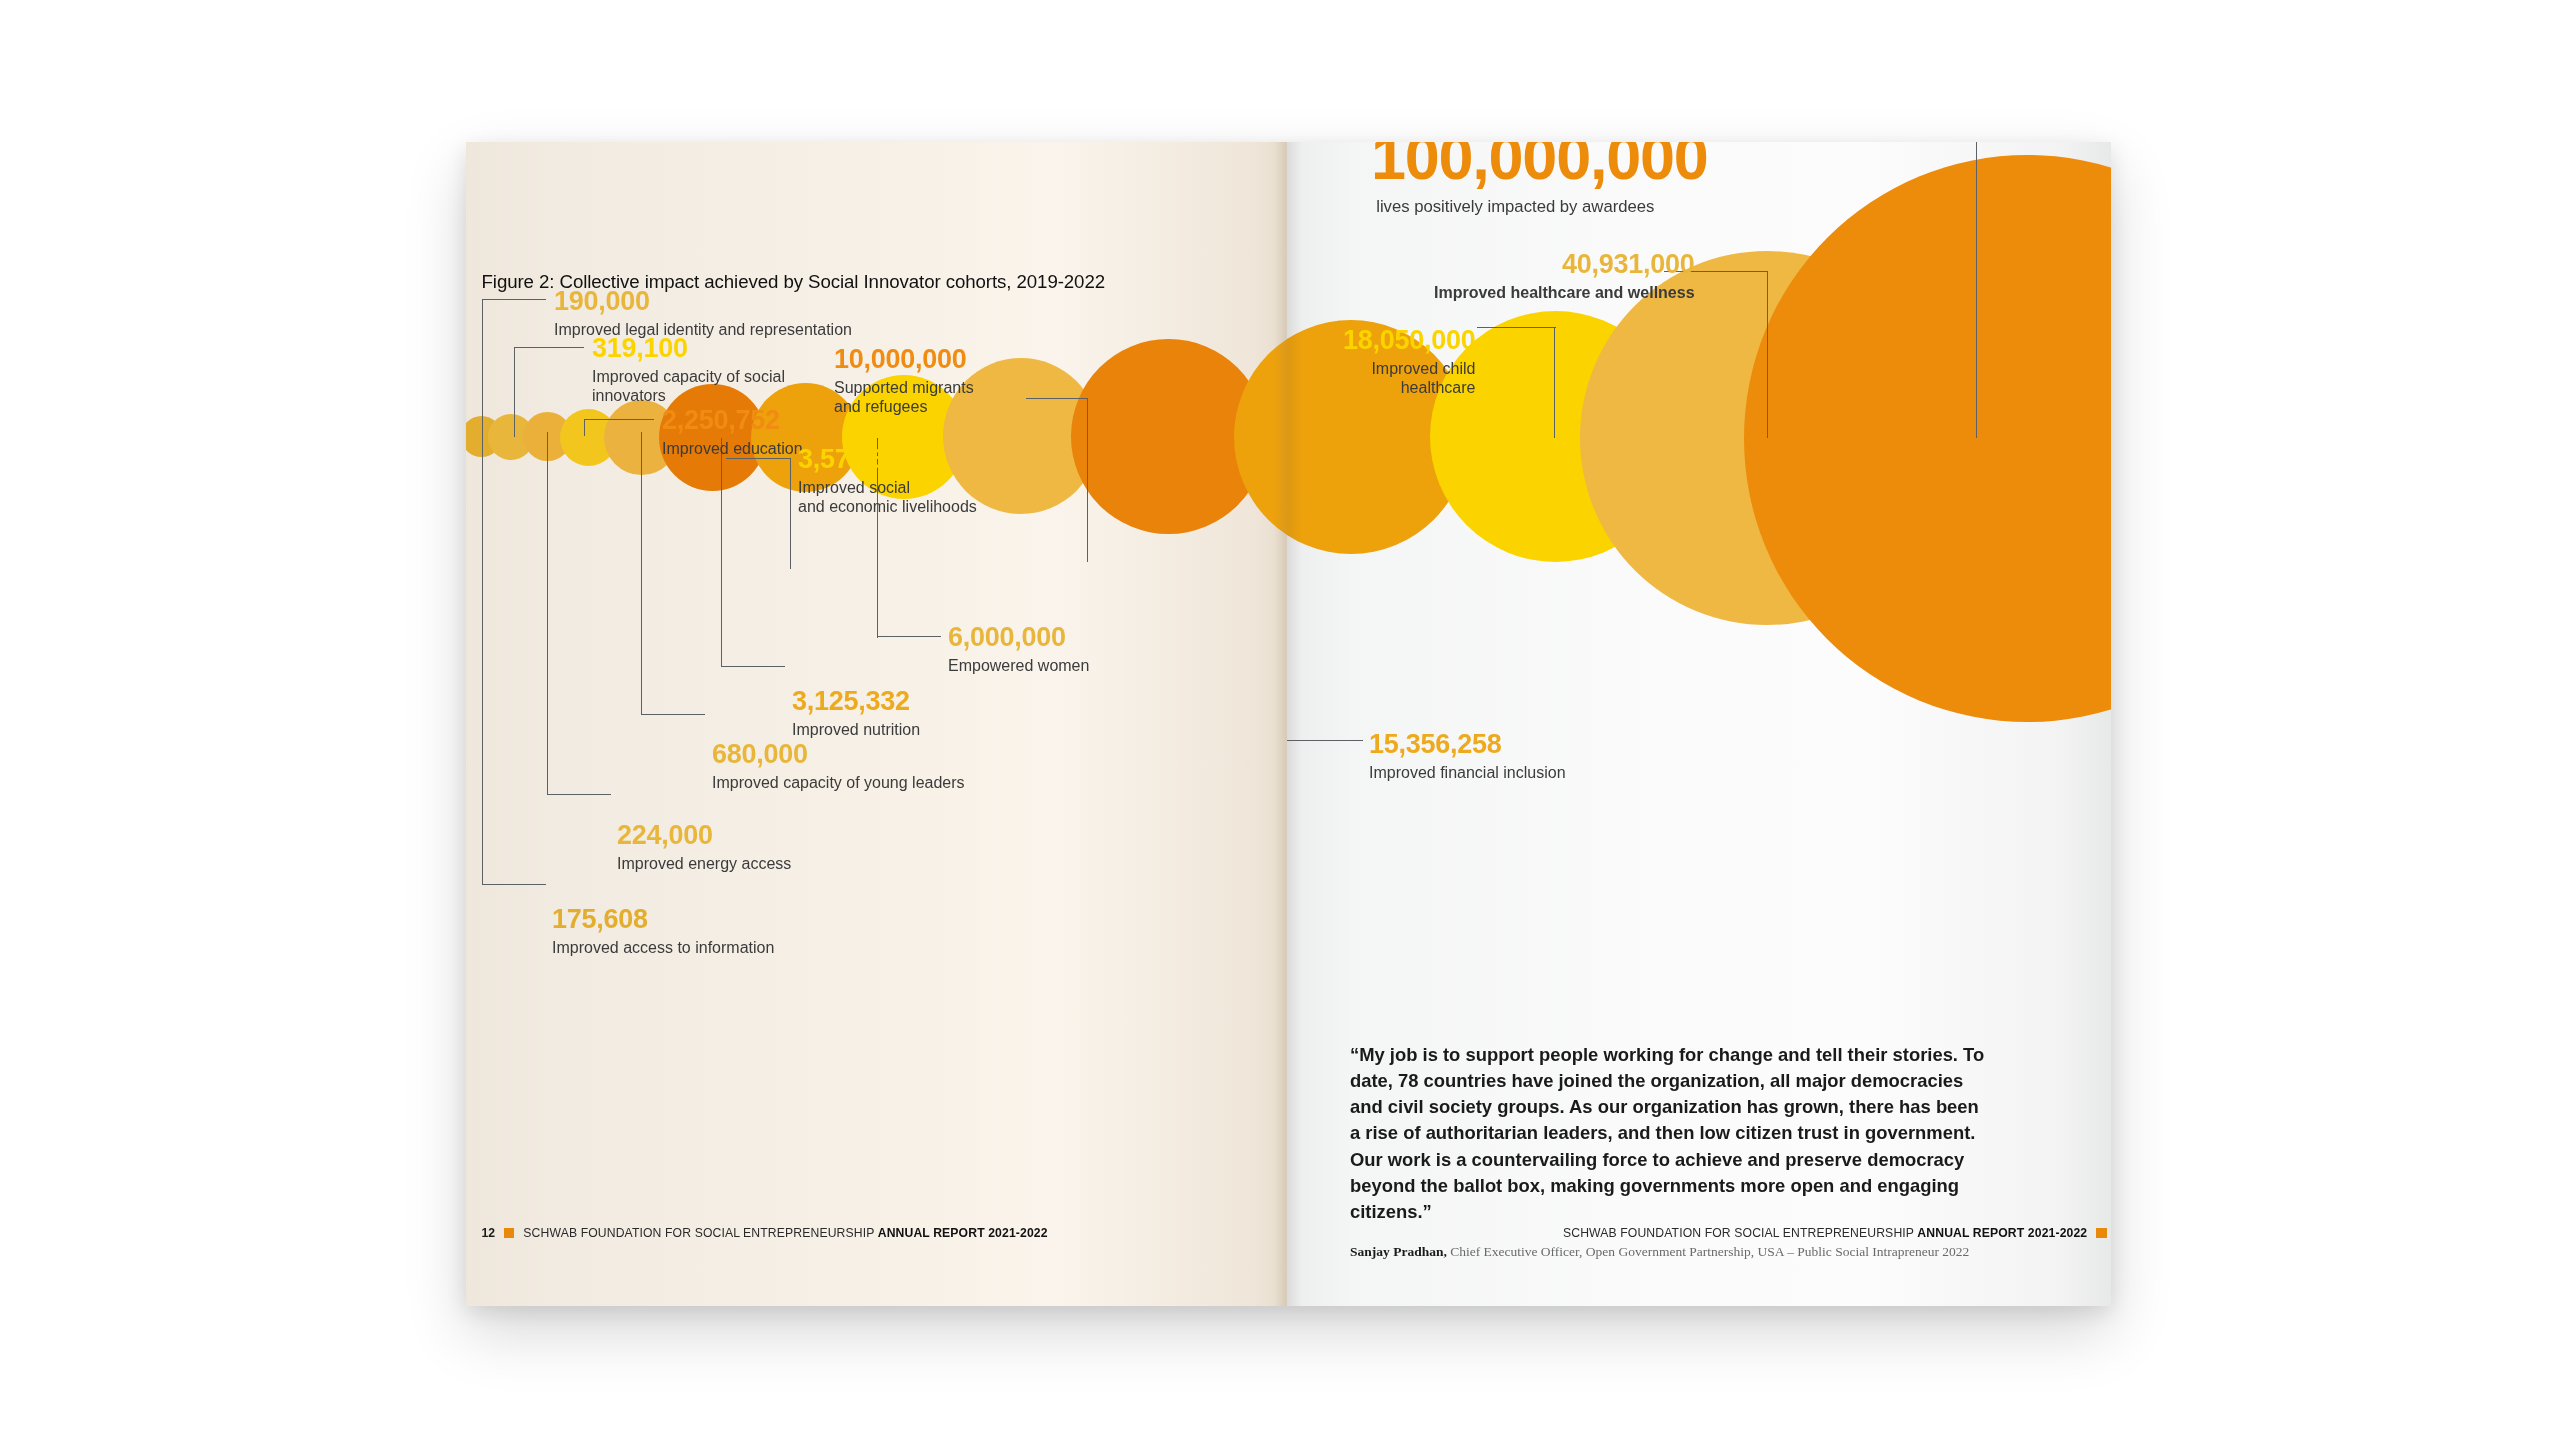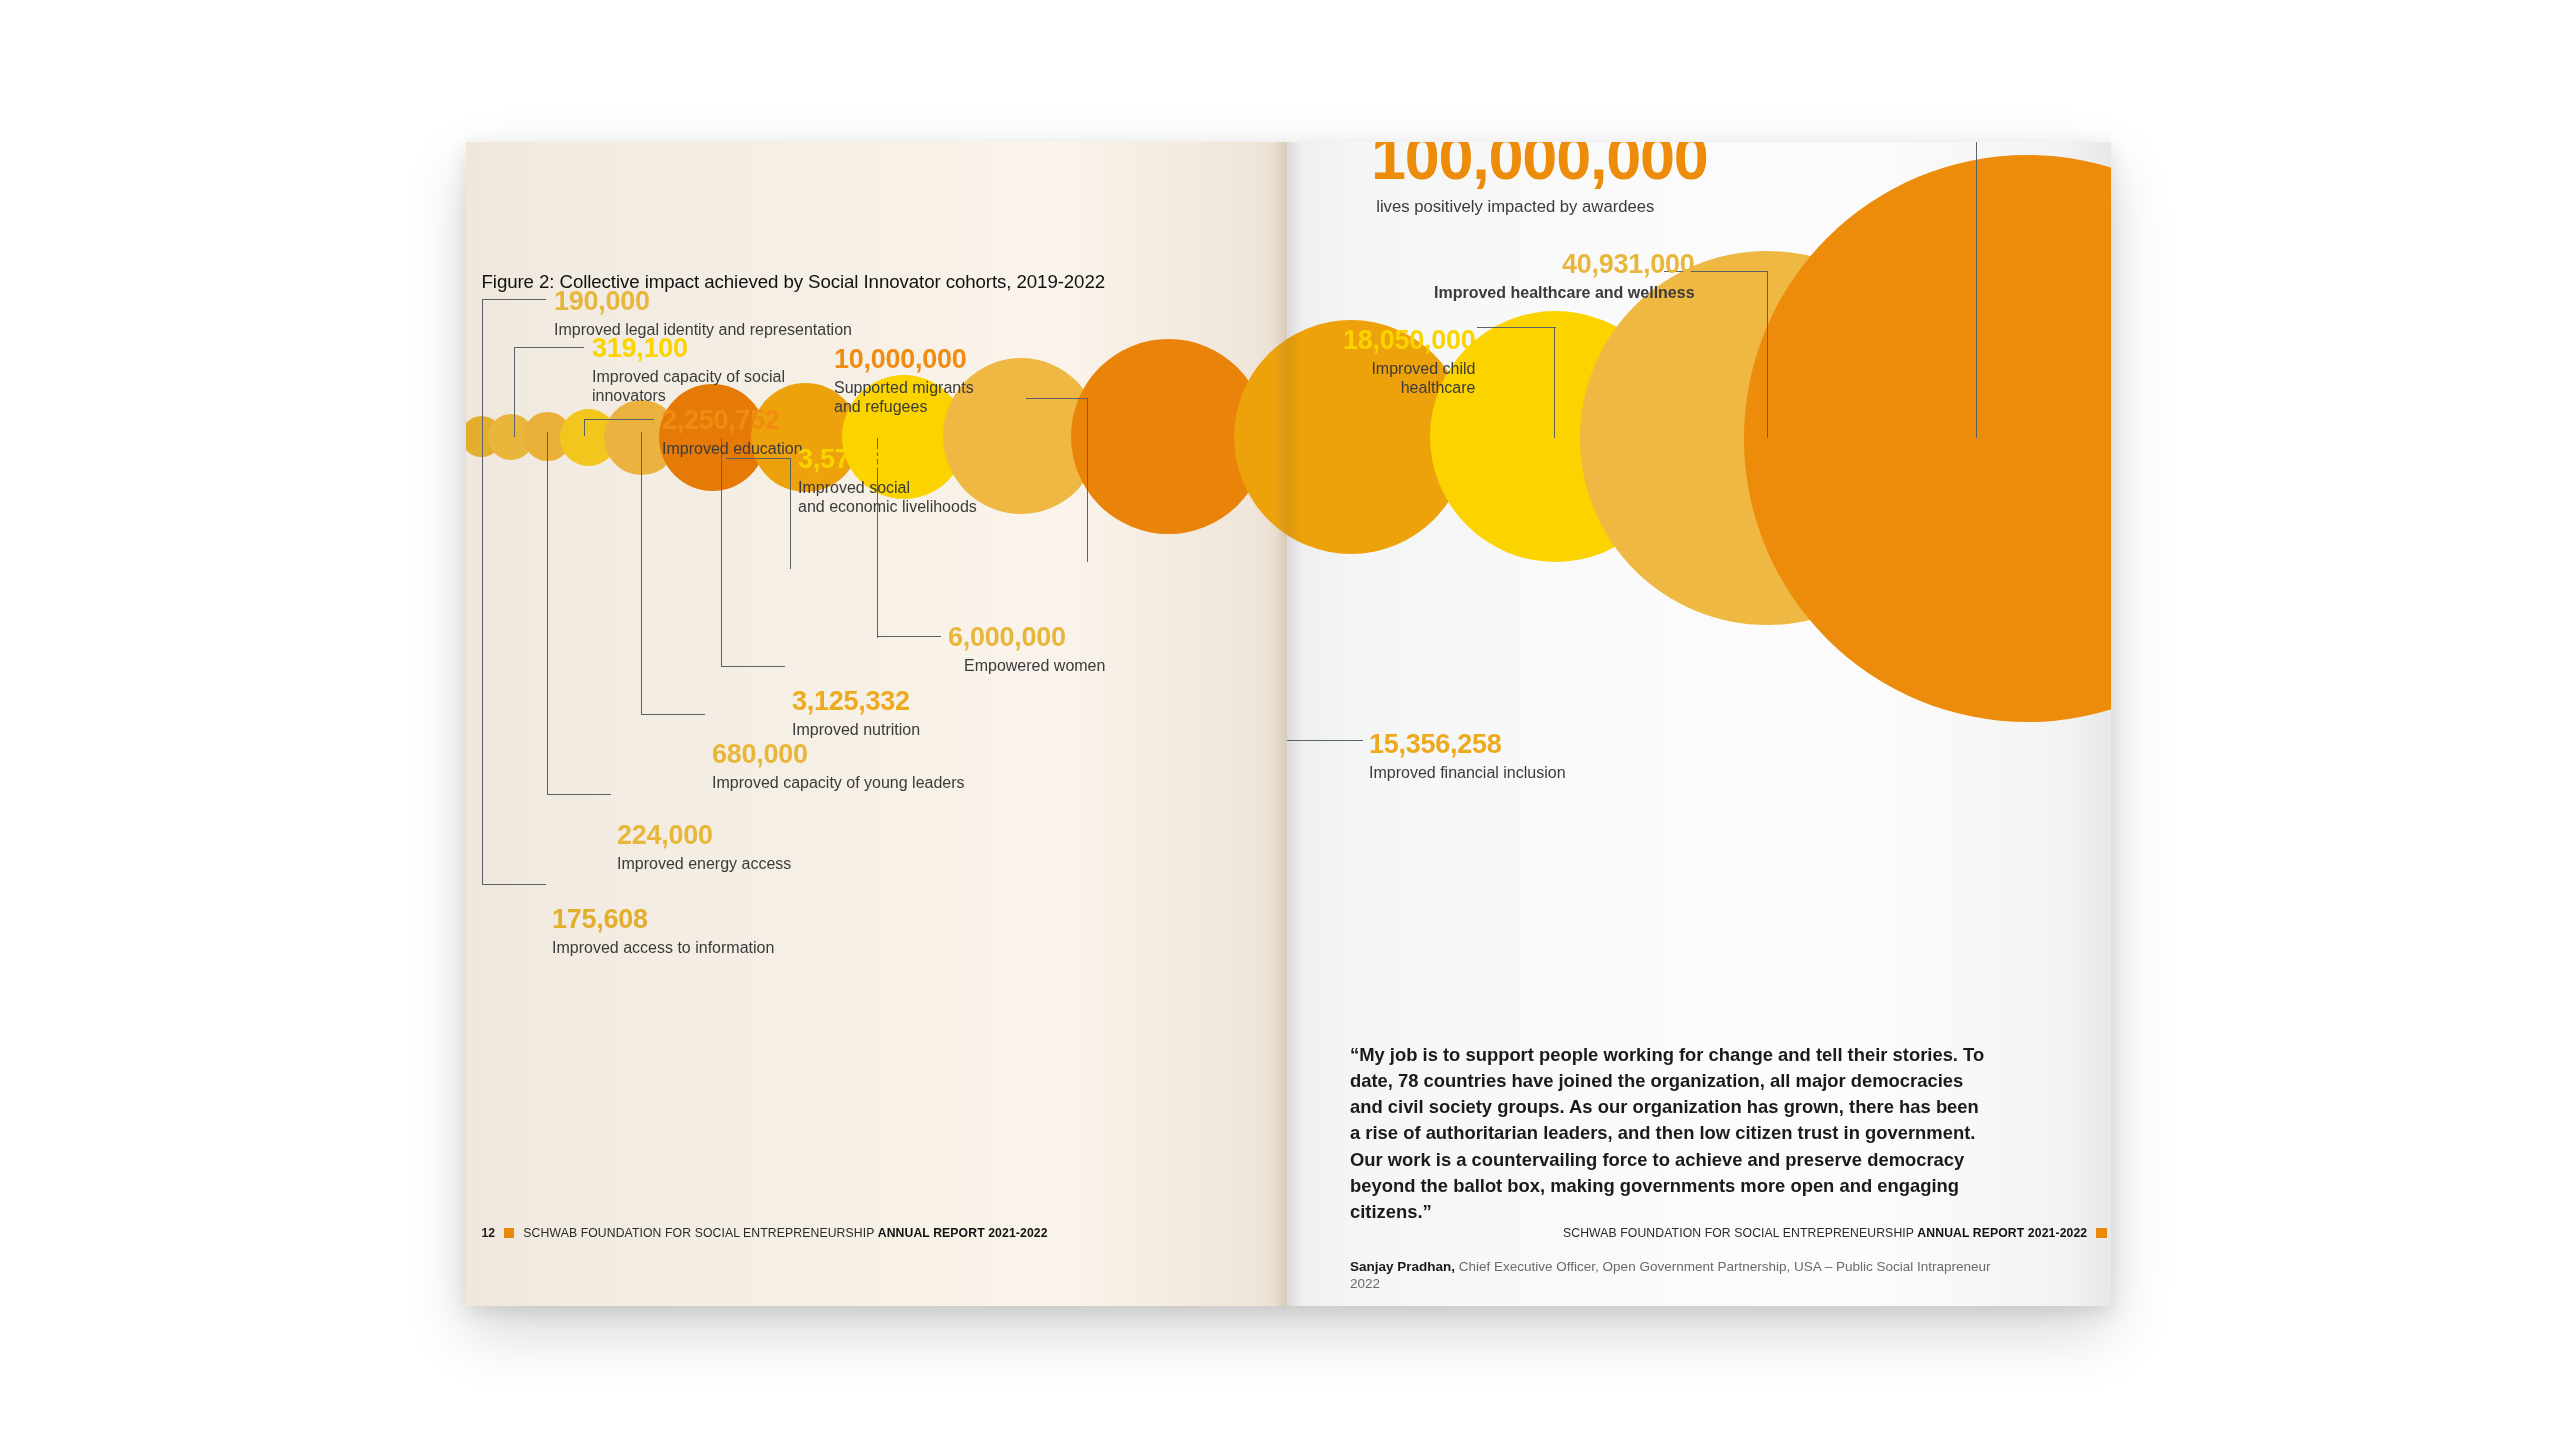--- a/index.html
+++ b/index.html
@@ -41,21 +41,21 @@
   .fig-title{position:absolute;font-size:18.7px;color:#111;font-weight:400;letter-spacing:-.005em;z-index:20;}
 
   
   #hero{position:absolute;z-index:20;}
   #hero .hnum{font-size:63px;font-weight:bold;color:#ed8b0b;line-height:.92;letter-spacing:-.02em;white-space:nowrap;}
   #hero .hsub{font-size:16.7px;color:#3b3b3b;margin-top:10.3px;margin-left:5.2px;}
 
   
   #quote{position:absolute;z-index:25;width:644px;}
   #quote .qtext{font-size:18.4px;font-weight:bold;color:#1a1a1a;line-height:1.42;}
-  #quote .qattr{font-size:13.5px;color:#6a6a6a;margin-top:33px;line-height:1.3;}
+  #quote .qattr{font-size:13.5px;color:#6a6a6a;margin-top:18px;line-height:1.3;font-family:Liberation Serif, serif;}
   #quote .qattr b{color:#1a1a1a;font-weight:bold;}
 
   
   .foot{position:absolute;z-index:25;display:flex;align-items:center;gap:9px;white-space:nowrap;}
   .foot .pg{font-size:12.2px;font-weight:bold;color:#1a1a1a;}
   .foot .sq{width:10.3px;height:10.3px;background:#e8890c;display:inline-block;}
   .foot .txt{font-size:12.2px;color:#2a2a2a;letter-spacing:.01em;}
   .foot .txt b{font-weight:bold;color:#111;}
 </style>
 </head>
@@ -158,21 +158,21 @@
       </div>
 
       <div class="lab" style="left:368px;top:204px;">
         <div class="num n-sm" style="color:#ef8c11;">10,000,000</div>
         <div class="desc d-sm" style="white-space:pre-line;">Supported migrants
 and refugees</div>
       </div>
 
       <div class="lab" style="left:482px;top:482px;">
         <div class="num n-sm" style="color:#e9b63c;">6,000,000</div>
-        <div class="desc d-sm" style="white-space:pre-line;margin-left:16px;">Empowered women</div>
+        <div class="desc d-sm" style="white-space:pre-line;">Empowered women</div>
       </div>
 
       <div class="lab" style="left:326px;top:546px;">
         <div class="num n-sm" style="color:#edaa1e;">3,125,332</div>
         <div class="desc d-sm" style="white-space:pre-line;">Improved nutrition</div>
       </div>
 
       <div class="lab" style="left:246px;top:599px;">
         <div class="num n-sm" style="color:#e9b63c;">680,000</div>
         <div class="desc d-sm" style="white-space:pre-line;">Improved capacity of young leaders</div>

